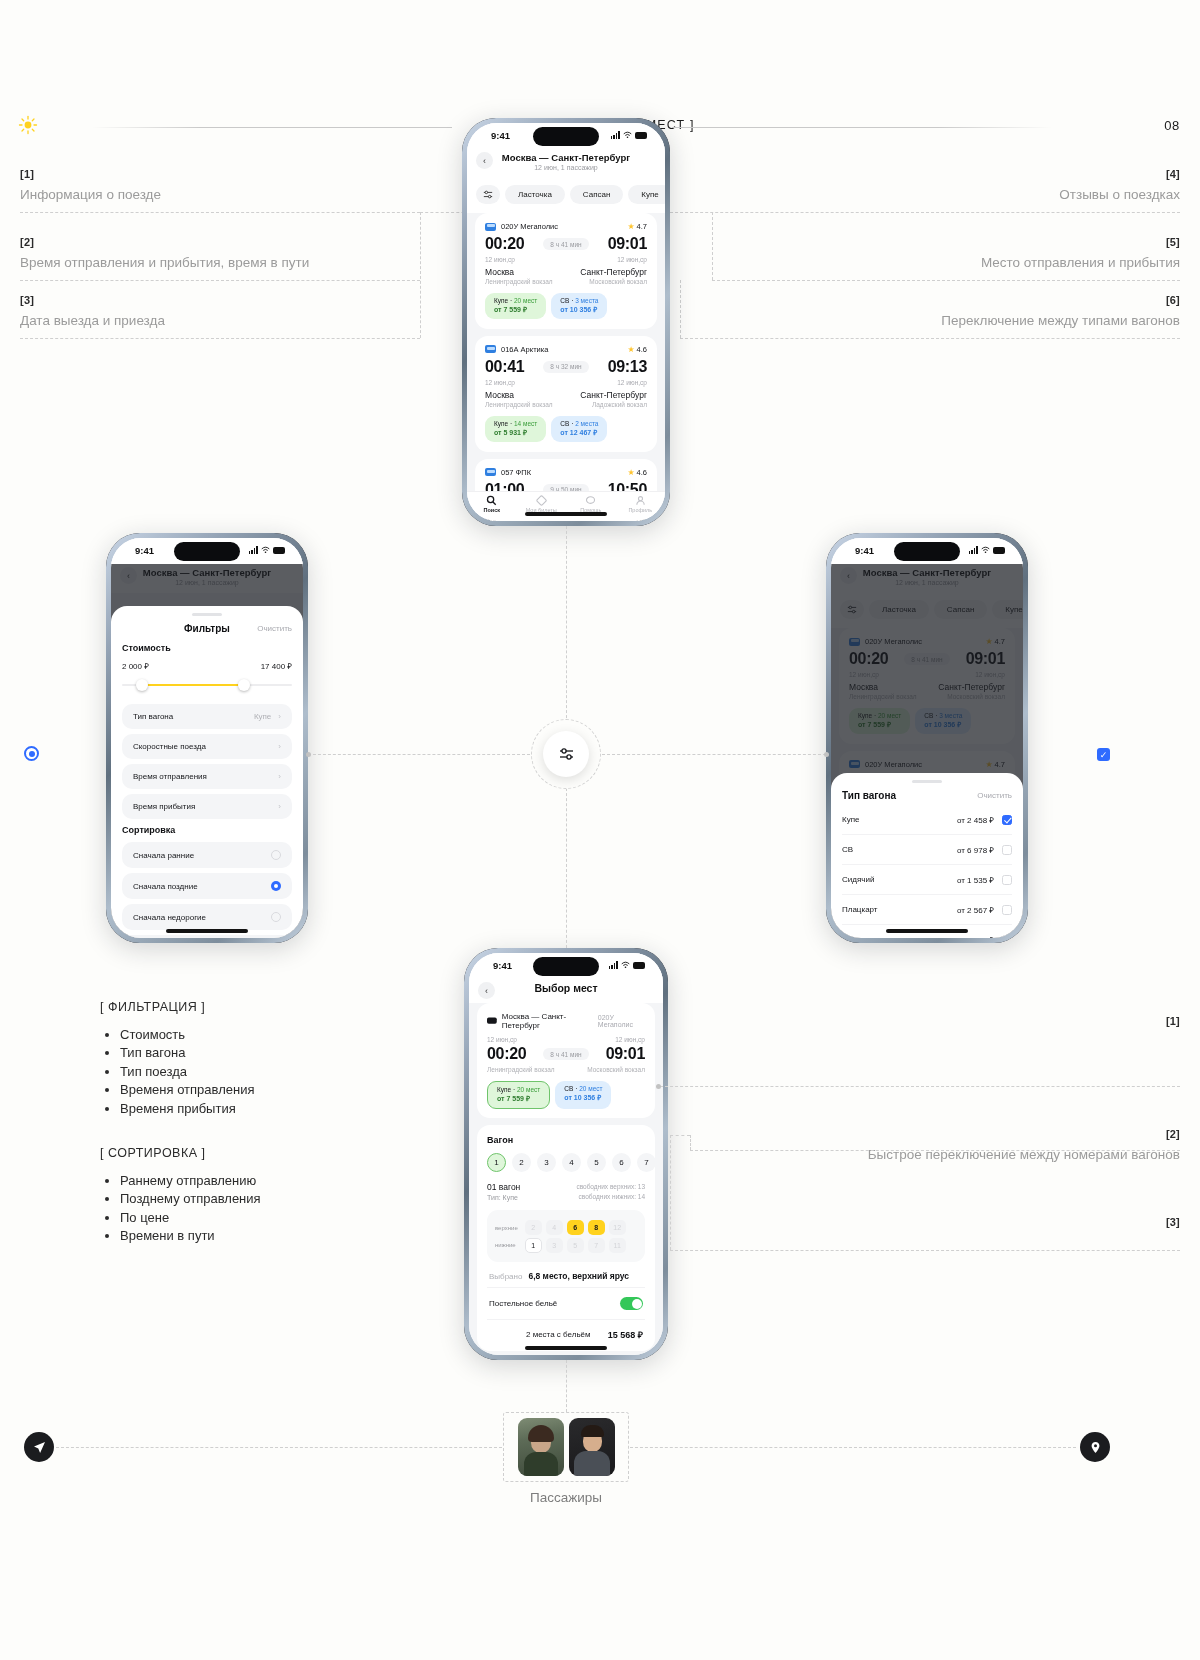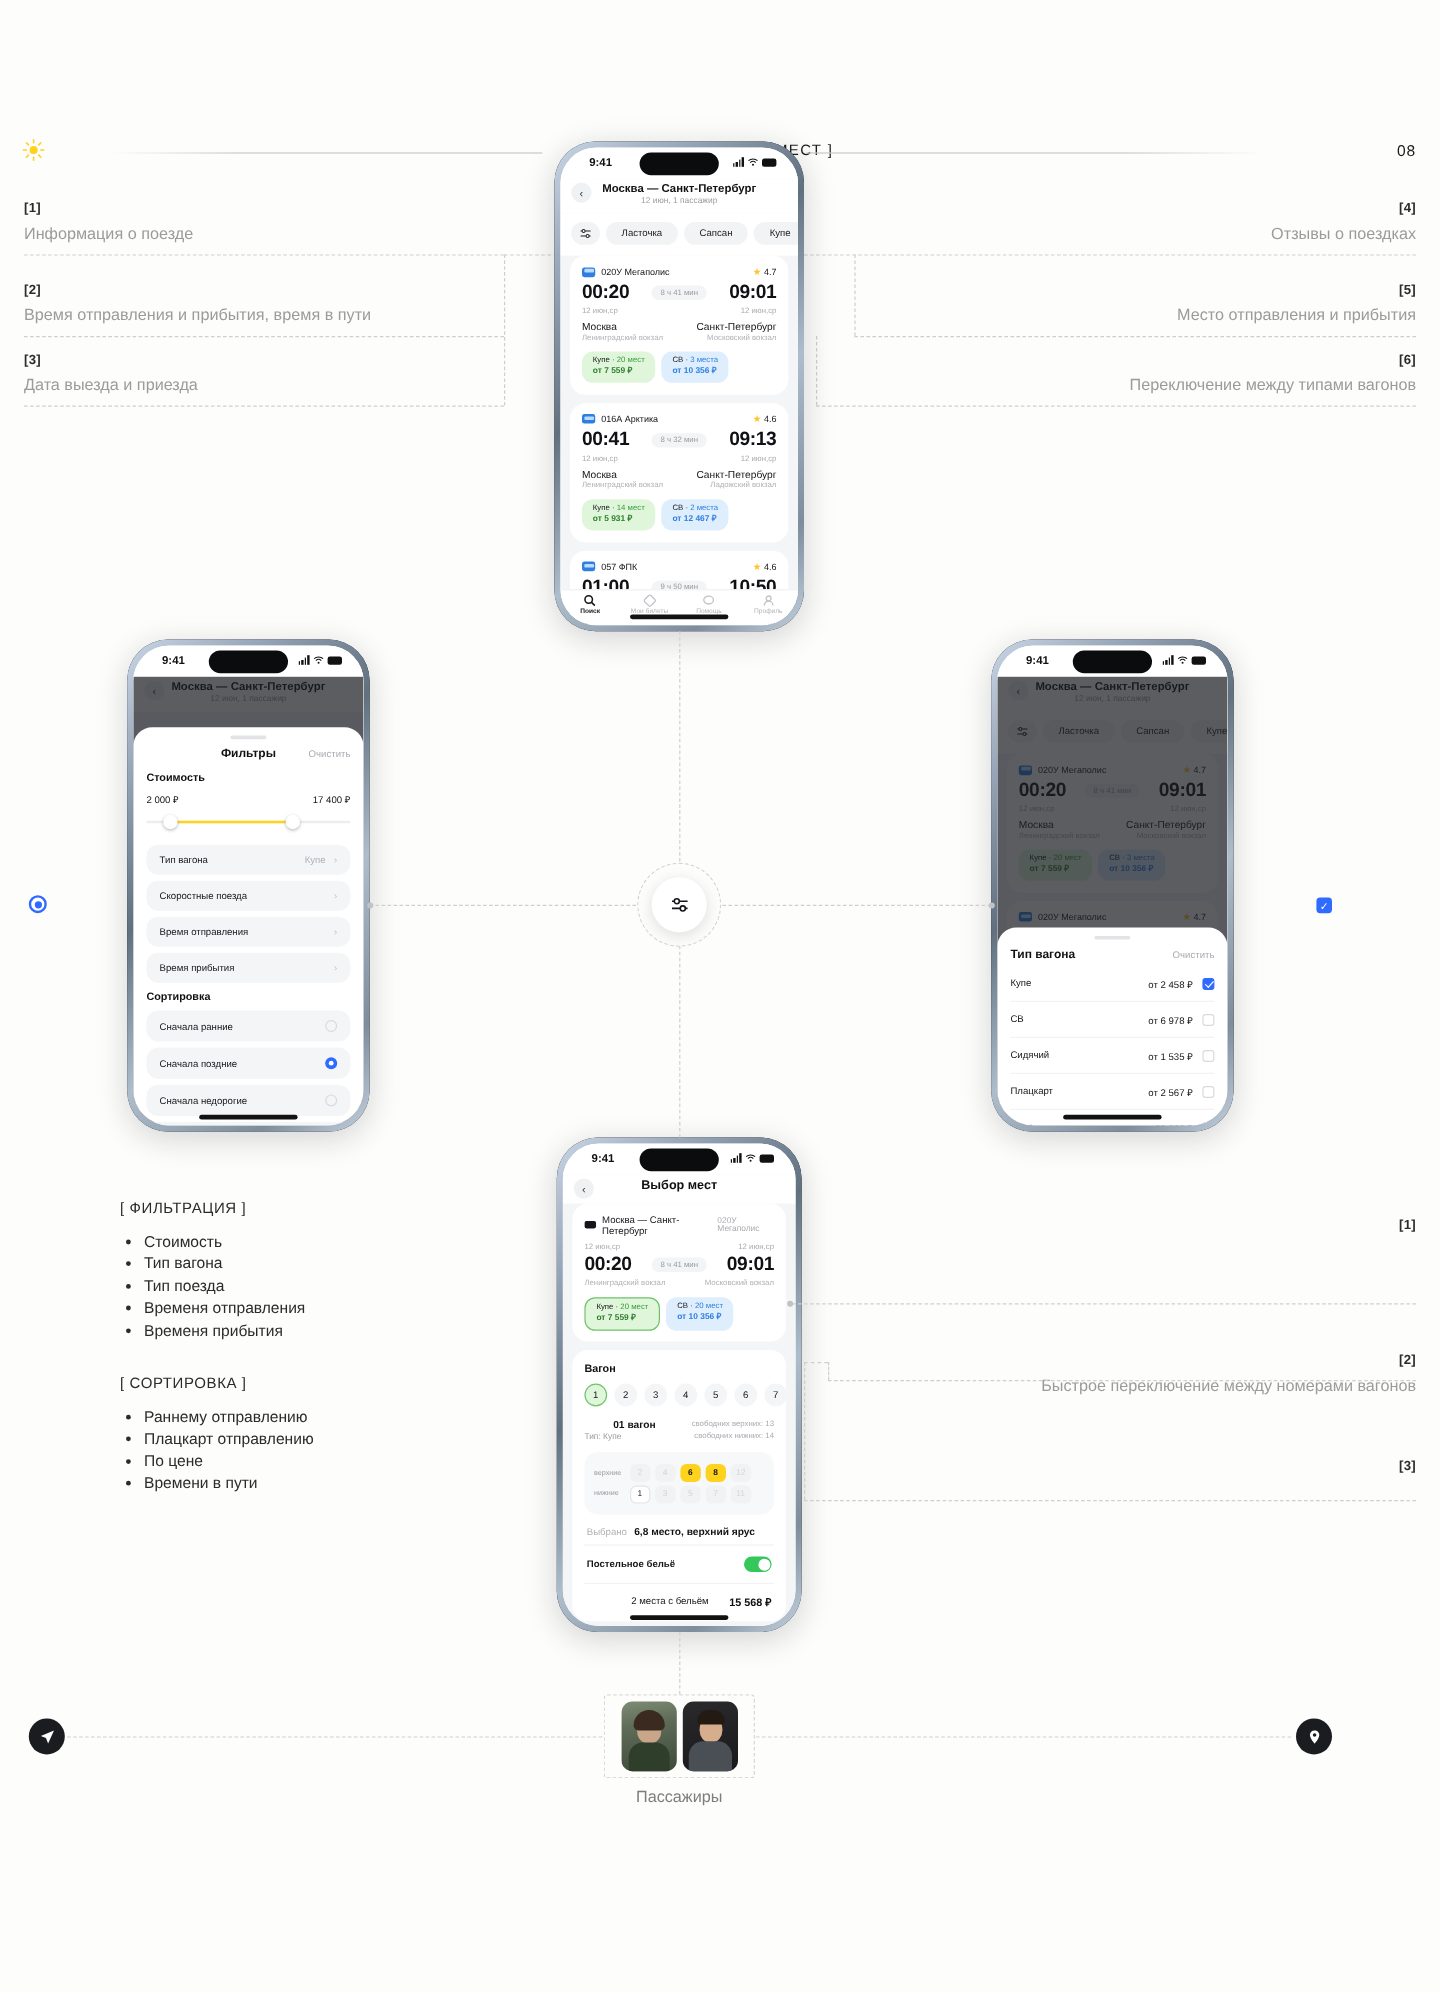--- a/index.html
+++ b/index.html
@@ -145,38 +145,38 @@
   .sc-top { display:flex; align-items:center; gap:5px; }
   .sc-route { font-size:8px; color:#15161a; font-weight:400; }
   .sc-train { margin-left:auto; font-size:7px; color:#a9aab0; }
   .block { background:#fff; border-radius:13px; padding:10px; margin-bottom:7px; }
   .b-title { font-size:9px; font-weight:700; color:#101114; margin-bottom:8px; }
   .wagons { display:flex; gap:6px; }
   .wag { width:19px;height:19px;border-radius:50%; background:#f4f5f7; display:flex;
          align-items:center;justify-content:center; font-size:8px; color:#15161a; flex:none; }
   .wag.sel { background:#dff6da; border:1.3px solid #6fc46b; }
   .wag-info { display:flex; margin-top:10px; }
-  .wi-l .t1 { font-size:8.5px; font-weight:700; color:#101114;margin-left:24px; }
+  .wi-l .t1 { font-size:8.5px; font-weight:400; color:#101114; }
   .wi-l .t2 { font-size:7px; color:#9a9ba0; margin-top:2px; }
   .wi-r { margin-left:auto; text-align:right; }
   .wi-r div { font-size:6.5px; color:#a9aab0; line-height:1.5; }
   .seatmap { background:#f7f8f9; border-radius:11px; padding:9px 8px; margin-top:9px;
              display:flex; align-items:center; gap:7px; overflow:hidden; }
   .sm-labels div { font-size:6px; color:#9a9ba0; height:17px; display:flex; align-items:center; }
   .sm-grid { display:flex; flex-direction:column; gap:3px; }
   .sm-row { display:flex; gap:4px; }
   .seat { width:17px;height:15px;border-radius:5px; display:flex;align-items:center;justify-content:center;
           font-size:7px; }
   .seat.free { background:#fff; border:1px solid #e3e4e7; color:#15161a; }
   .seat.taken { background:#f1f2f4; color:#d3d4d8; }
   .seat.sel { background:#ffd21e; color:#15161a; font-weight:700; }
   .chosen { display:flex; align-items:baseline; gap:6px; padding:9px 2px 0; }
   .chosen .lb { font-size:8px; color:#b0b1b6; }
   .chosen .vl { font-size:8.5px; font-weight:700; color:#101114; }
-  .toggle-row { display:flex; align-items:center; padding:9px 2px; border-top:1px solid #f2f2f4; margin-top:6px;font-weight:bold;}
+  .toggle-row { display:flex; align-items:center; padding:9px 2px; border-top:1px solid #f2f2f4; margin-top:6px;}
   .toggle-row .tl { font-size:8px; color:#15161a; }
   .tgl { margin-left:auto; width:23px;height:13px;border-radius:8px;background:#34c759; position:relative; }
   .tgl:after{content:"";position:absolute;right:1.5px;top:1.5px;width:10px;height:10px;border-radius:50%;background:#fff;}
   .total-row { display:flex; align-items:center; padding:8px 2px 0; border-top:1px solid #f2f2f4; }
   .total-row .tl { font-size:8px; color:#15161a;padding-left:37px; }
   .total-row .tv { margin-left:auto; font-size:9px; font-weight:700; color:#101114; }
 
   
   .hub-outer { position:absolute; width:70px;height:70px;border-radius:50%;
      border:1px dashed #d2d2d2; display:flex;align-items:center;justify-content:center; background:#fdfdfb;}
@@ -858,21 +858,21 @@
     <li>Тип вагона</li>
     <li>Тип поезда</li>
     <li>Временя отправления</li>
     <li>Временя прибытия</li>
   </ul>
 </div>
 <div class="legend" style="left:100px; top:1146px;">
   <h4>[ СОРТИРОВКА ]</h4>
   <ul>
     <li>Раннему отправлению</li>
-    <li>Плацкарт отправлению</li>
+    <li>Позднему отправления</li>
     <li>По цене</li>
     <li>Времени в пути</li>
   </ul>
 </div>
 
 <div class="dash-v" style="left:566px; top:1360px; height:52px;"></div>
 <div class="pax-box" style="left:503px; top:1412px; width:126px; height:70px;">
   <div class="pax" style="background:linear-gradient(170deg,#7e8c74 0%,#5d6b57 35%,#3e4a3a 100%);">
     <div style="position:absolute;left:13px;top:13px;width:20px;height:22px;border-radius:50% 50% 45% 45%;background:#c9a689;"></div>
     <div style="position:absolute;left:10px;top:7px;width:26px;height:17px;border-radius:13px 13px 4px 4px;background:#3b2a20;"></div>

